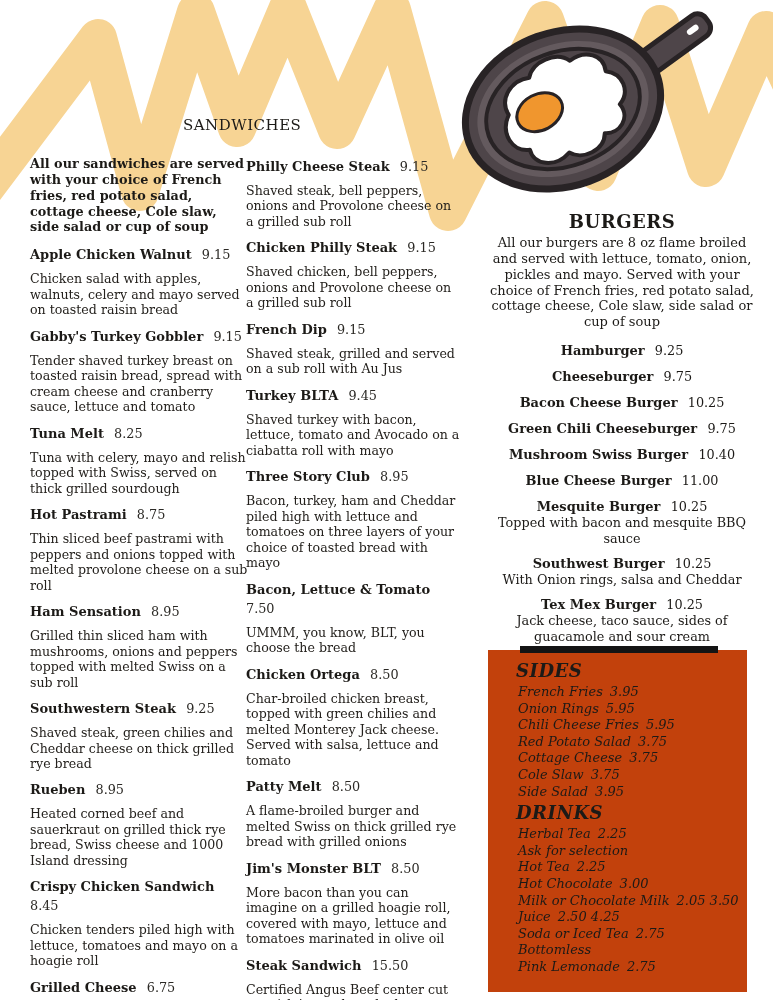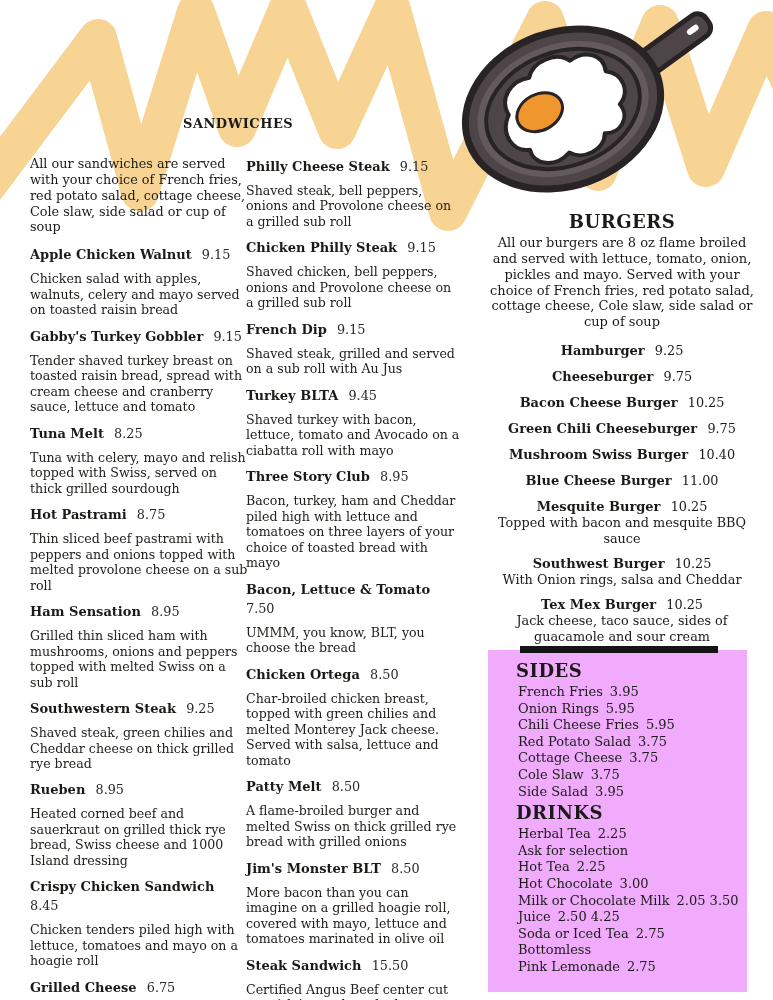--- a/index.html
+++ b/index.html
@@ -5,29 +5,29 @@
   html,body{margin:0;padding:0;background:#ffffff;}
   .page{
     position:relative;width:773px;height:1000px;background:#ffffff;overflow:hidden;
     font-family:"DejaVu Serif", serif;color:#1c1a17;
   }
   .deco{position:absolute;pointer-events:none;}
   .zigzag-svg{top:0;left:0;}
   .pan-svg{top:4px;left:448px;}
 
   .heading-main{
-    position:absolute;top:116px;left:183px;font-size:13px;font-weight:bold;
+    position:absolute;top:116px;left:183px;font-size:15px;font-weight:normal;
     letter-spacing:.5px;z-index:3;
   }
   .col{position:absolute;z-index:2;}
   .col-left{left:30px;top:156px;width:218px;}
   .col-mid{left:246px;top:156px;width:214px;}
   .col-right{left:486px;top:183px;width:272px;text-align:center;margin-top:28px;}
 
-  .intro-bold{font-weight:normal;font-size:12.8px;line-height:1.24;margin-bottom:9px;}
+  .intro-bold{font-weight:bold;font-size:12.8px;line-height:1.24;margin-bottom:9px;}
   .mi{margin-bottom:8px;}
   .mi .nm{font-weight:bold;font-size:13px;}
   .mi .pr{font-weight:normal;font-size:12.8px;color:#2b2925;}
   .mi .ds{font-size:12.6px;line-height:1.23;color:#24211d;margin-top:8px;}
 
   .burgers-heading{font-size:18px;font-weight:bold;margin:0 0 3px 0;letter-spacing:.5px;}
   .burgers-intro{font-size:13px;line-height:1.22;margin-bottom:10px;}
   .bi{margin-bottom:7px;}
   .bi .nm{font-weight:bold;font-size:13px;}
   .bi .pr{font-size:12.8px;}
@@ -234,21 +234,21 @@
 
         <div class="bi">
           <div><span class="nm">Chili-Size</span>&nbsp; <span class="pr">10.50</span></div>
           <div class="ds">Opened face burger topped with our cowboy chili and cheese. Onion upon request</div>
         </div>
       </div>
   </div>
 
   <div class="panel-bar" style="background: rgb(20, 20, 20);"></div>
 
-  <div class="panel" style="background: #f0abfc;">
+  <div class="panel" style="background: #c2410c; font-style: italic;">
     <h2>SIDES</h2>
     <div>
 
         <div class="pl"><span class="nm">French Fries</span><span class="pr">3.95</span></div>
 
         <div class="pl"><span class="nm">Onion Rings</span><span class="pr">5.95</span></div>
 
         <div class="pl"><span class="nm">Chili Cheese Fries</span><span class="pr">5.95</span></div>
 
         <div class="pl"><span class="nm">Red Potato Salad</span><span class="pr">3.75</span></div>

